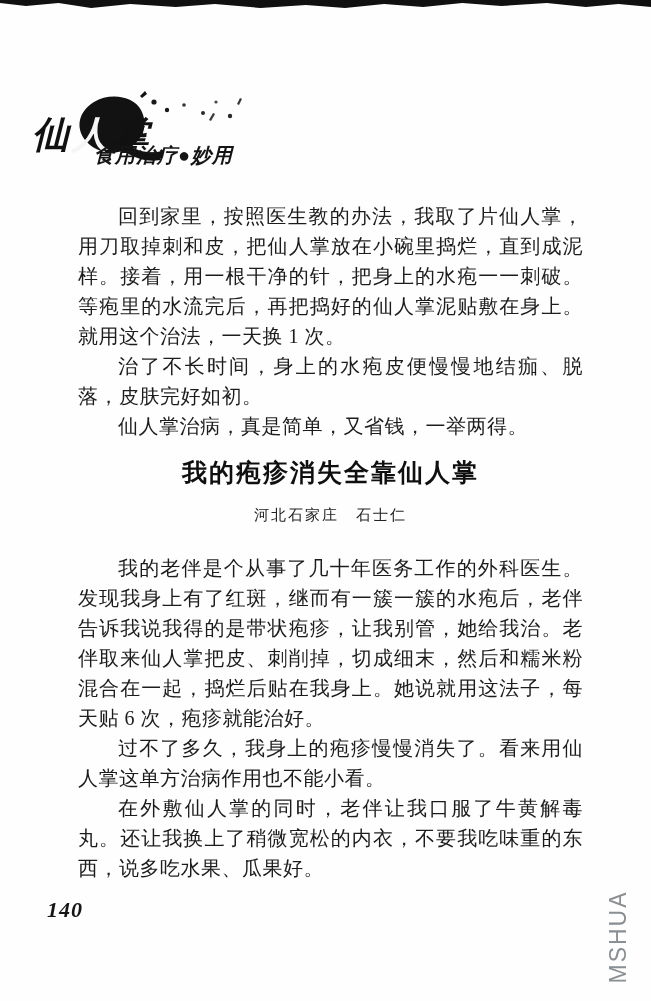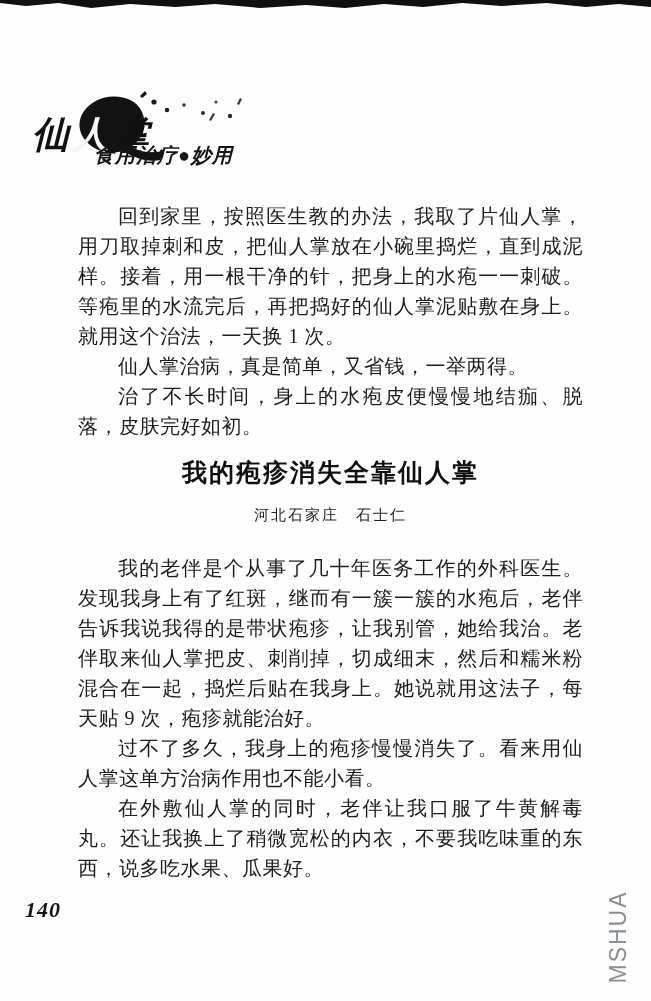--- a/index.html
+++ b/index.html
@@ -56,21 +56,21 @@
     line-height: 32px; color: #0f0f0f;
   }
   .article-author {
     margin: 14px 0 26px 0;
     font-size: 15px; text-align: center;
     letter-spacing: 2px; line-height: 24px; color: #222;
   }
 
   
   .page-number {
-    position: absolute; left: 25px; top: 897px;
+    position: absolute; left: 47px; top: 897px;
     font-family: "Liberation Serif", serif;
     font-style: italic; font-weight: 600;
     font-size: 22px; letter-spacing: 1px; color: #161616;
   }
   .watermark {
     position: absolute; left: 573px; top: 925px; width: 90px;
     text-align: center;
     transform: rotate(-90deg);
     font-family: "Liberation Sans", sans-serif;
     font-size: 23px; letter-spacing: 2px;
@@ -95,25 +95,25 @@
     <circle cx="176" cy="26" r="2.2" fill="#2a2a2a"></circle>
     <path d="M155,30 l4,-7 l2,1 l-4,7 Z" fill="#3a3a3a"></path>
     <path d="M183,14 l3,-6 l2,1 l-3,6 Z" fill="#3a3a3a"></path>
   </svg>
   <div class="logo-title"><span>仙</span><span class="knockout">人</span><span>掌</span></div>
   <div class="logo-sub">食用治疗●妙用</div>
 </div>
 
 <div class="page-body">
   <p class="para">回到家里，按照医生教的办法，我取了片仙人掌，用刀取掉刺和皮，把仙人掌放在小碗里捣烂，直到成泥样。接着，用一根干净的针，把身上的水疱一一刺破。等疱里的水流完后，再把捣好的仙人掌泥贴敷在身上。就用这个治法，一天换 1 次。</p>
+  <p class="para">治了不长时间，身上的水疱皮便慢慢地结痂、脱落，皮肤完好如初。</p>
   <p class="para">仙人掌治病，真是简单，又省钱，一举两得。</p>
-  <p class="para">治了不长时间，身上的水疱皮便慢慢地结痂、脱落，皮肤完好如初。</p>
 
   <h2 class="article-title">我的疱疹消失全靠仙人掌</h2>
   <div class="article-author">河北石家庄　石士仁</div>
 
-  <p class="para">我的老伴是个从事了几十年医务工作的外科医生。发现我身上有了红斑，继而有一簇一簇的水疱后，老伴告诉我说我得的是带状疱疹，让我别管，她给我治。老伴取来仙人掌把皮、刺削掉，切成细末，然后和糯米粉混合在一起，捣烂后贴在我身上。她说就用这法子，每天贴 9 次，疱疹就能治好。</p>
+  <p class="para">我的老伴是个从事了几十年医务工作的外科医生。发现我身上有了红斑，继而有一簇一簇的水疱后，老伴告诉我说我得的是带状疱疹，让我别管，她给我治。老伴取来仙人掌把皮、刺削掉，切成细末，然后和糯米粉混合在一起，捣烂后贴在我身上。她说就用这法子，每天贴 6 次，疱疹就能治好。</p>
   <p class="para">过不了多久，我身上的疱疹慢慢消失了。看来用仙人掌这单方治病作用也不能小看。</p>
   <p class="para">在外敷仙人掌的同时，老伴让我口服了牛黄解毒丸。还让我换上了稍微宽松的内衣，不要我吃味重的东西，说多吃水果、瓜果好。</p>
 </div>
 
 <div class="page-number">140</div>
 <div class="watermark">MSHUA</div>
 
 </body></html>

